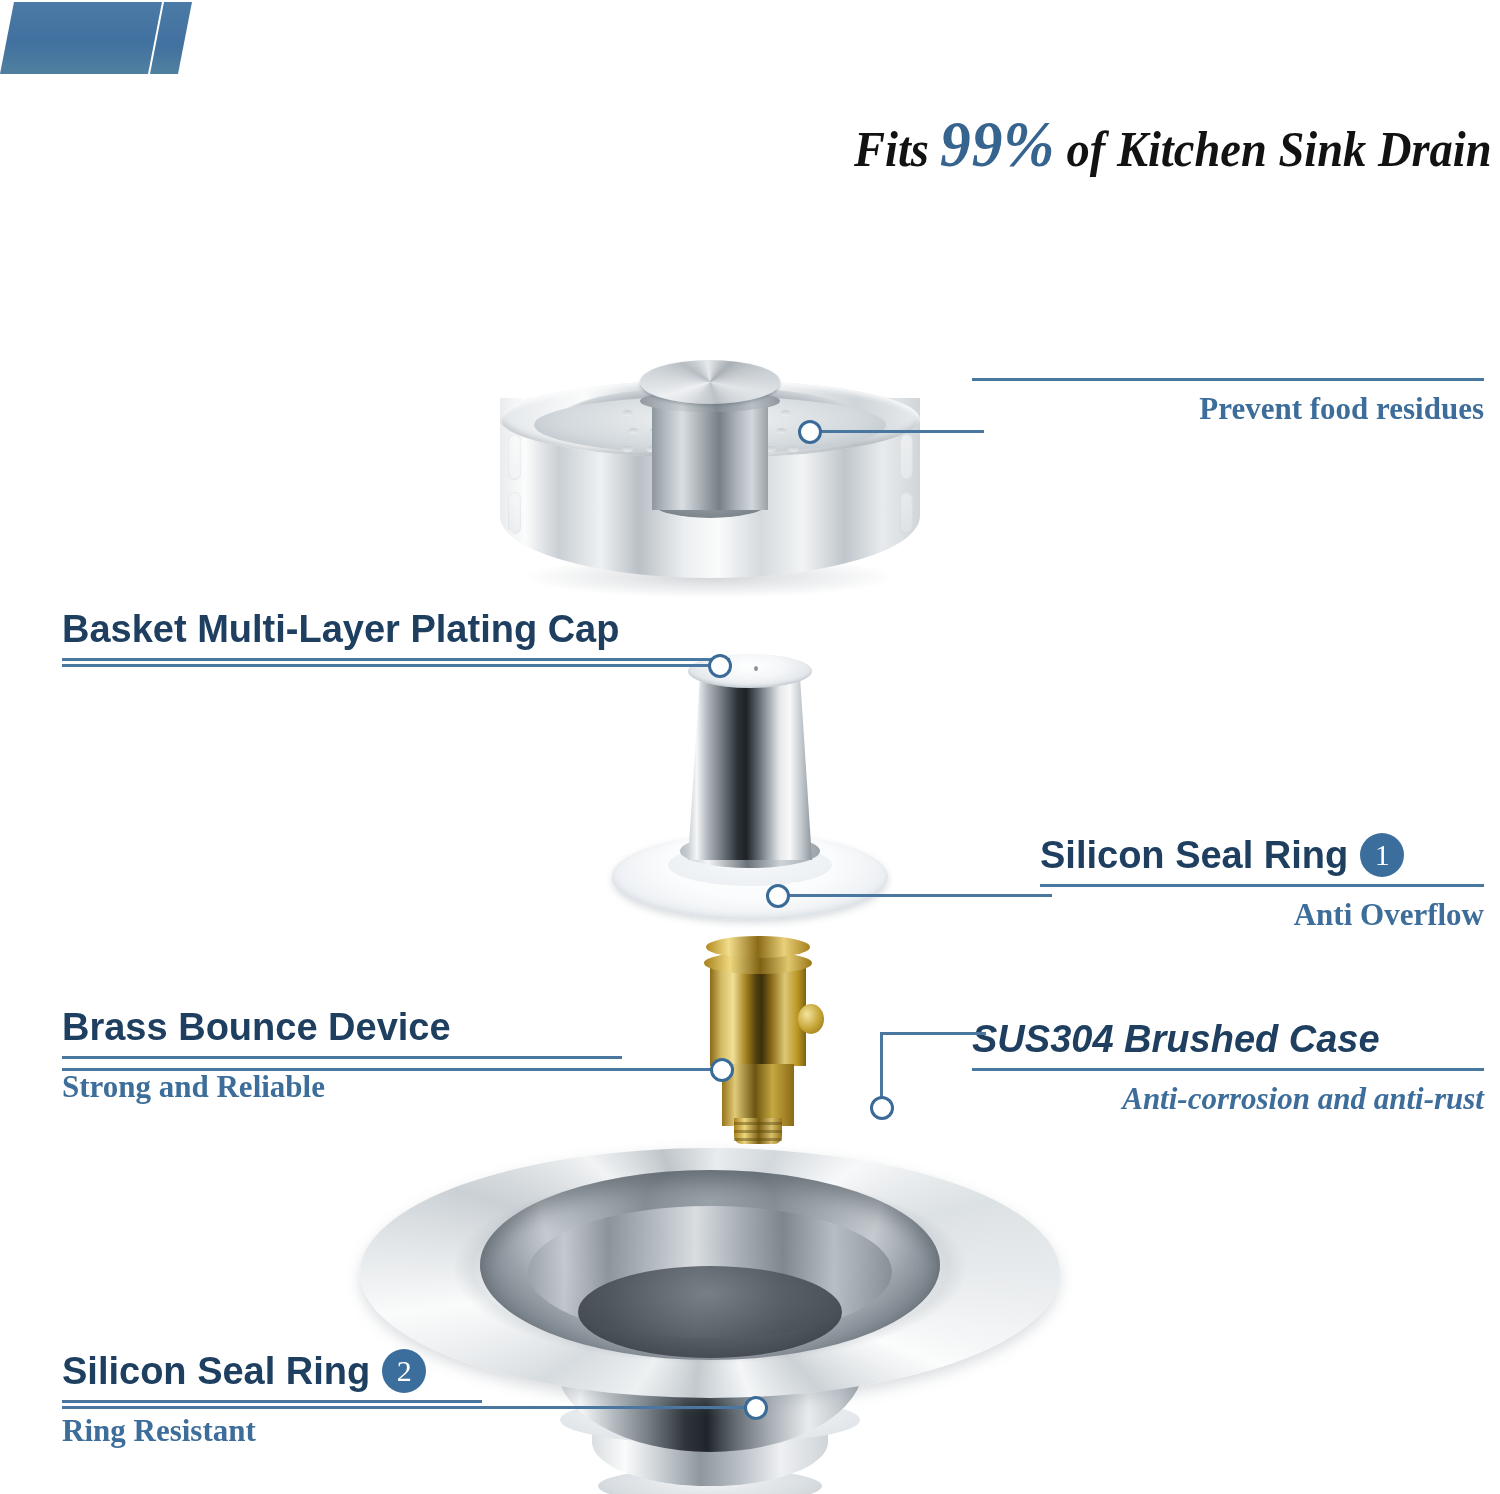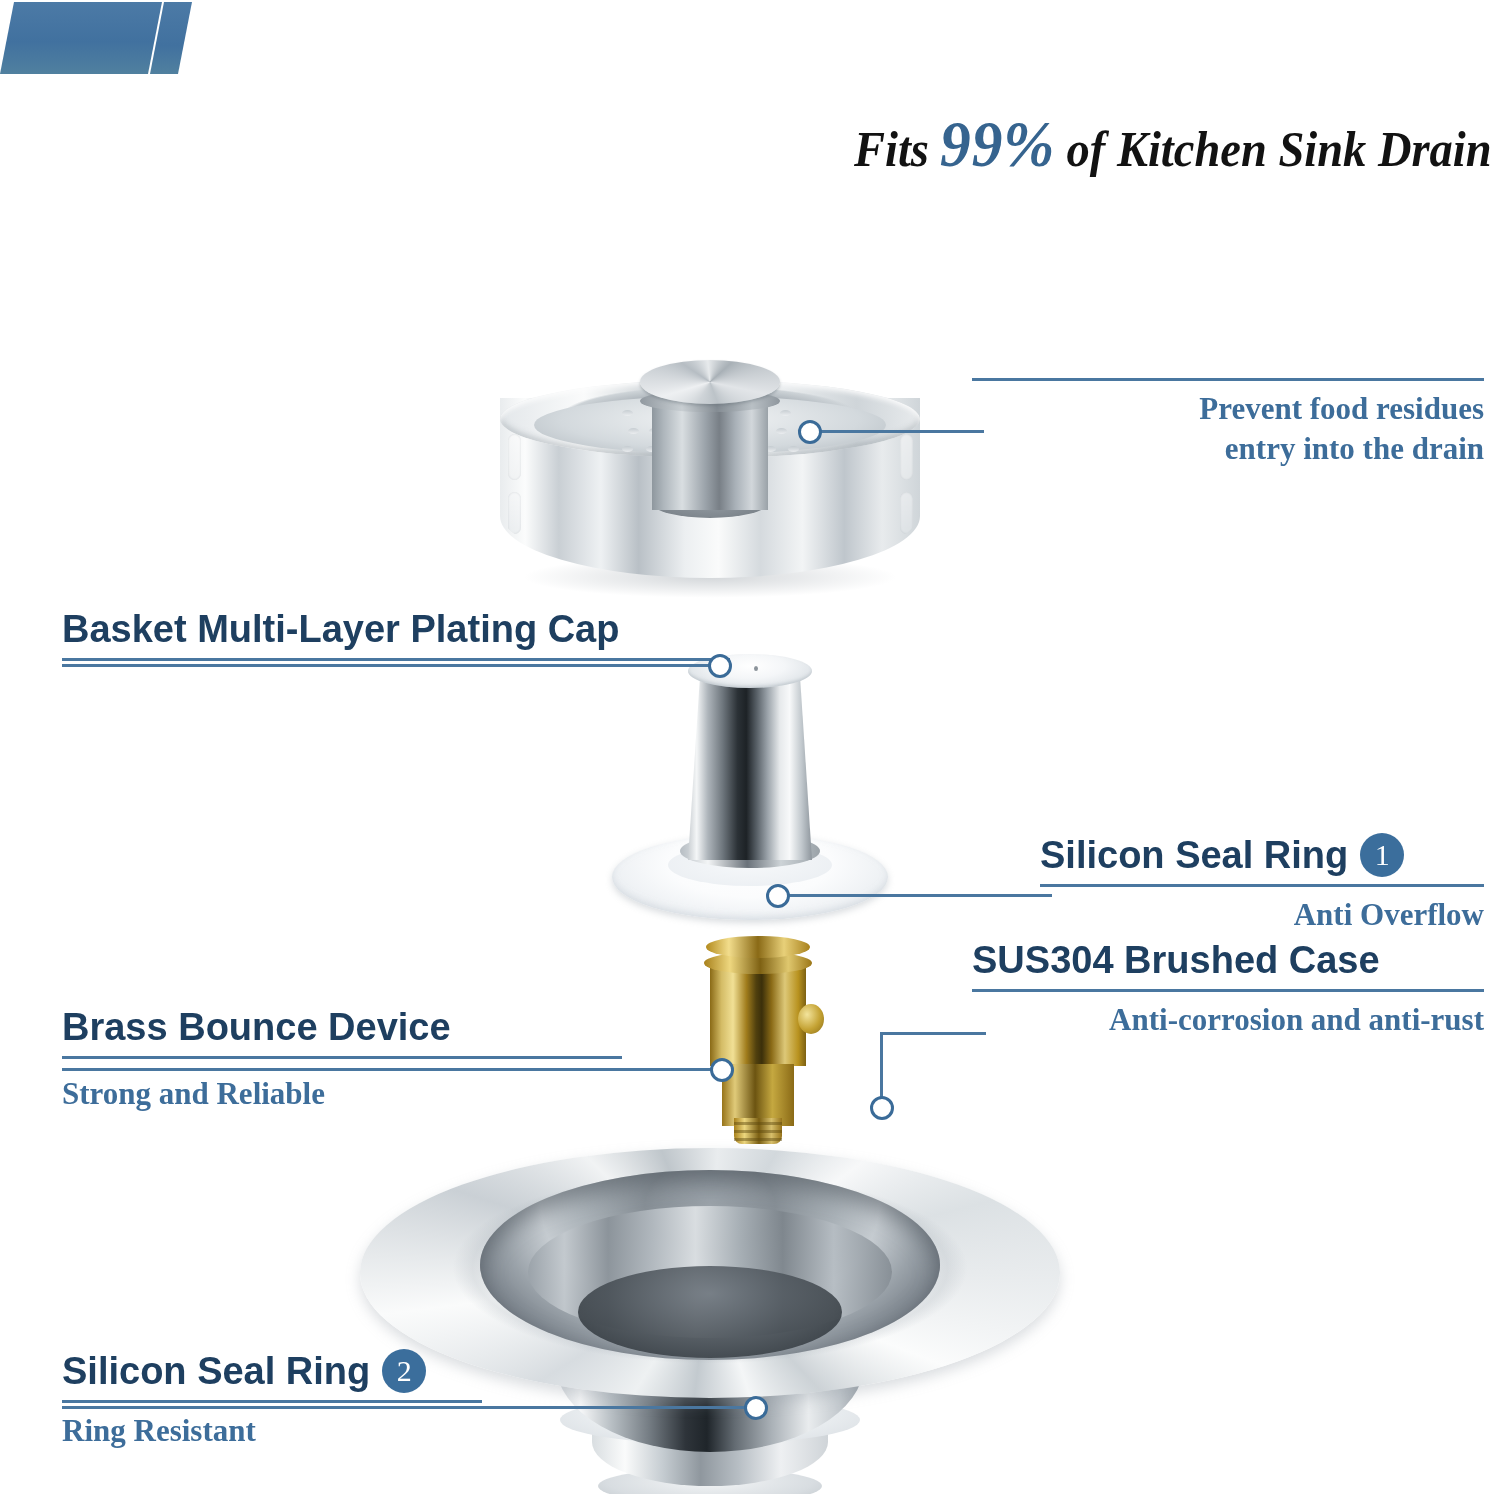--- a/index.html
+++ b/index.html
@@ -341,21 +341,20 @@
     <div class="cs-flange"></div>
     <div class="cs-bowl"></div>
     <div class="cs-bowl-inner"></div>
     <div class="cs-bowl-deep"></div>
   </div>
 </div>
 
 <div class="label right" style="left:972px;top:372px;width:512px;">
   <div class="rule"></div>
   <div class="sub alignright" style="text-align:right;">Prevent food residues</div>
-  <div class="sub alignright" style="text-align:right;margin-top:0;">entry into the drain</div>
 </div>
 <div class="conn">
   <div class="h" style="left:812px;top:430px;width:172px;"></div>
   <div class="dot" style="left:798px;top:420px;"></div>
 </div>
 
 <div class="label" style="left:62px;top:606px;width:668px;">
   <div class="ttl">Basket Multi-Layer Plating Cap</div>
   <div class="rule"></div>
 </div>
@@ -373,28 +372,28 @@
   <div class="sub" style="text-align:right;">Anti Overflow</div>
 </div>
 <div class="conn">
   <div class="h" style="left:786px;top:894px;width:266px;"></div>
   <div class="dot" style="left:766px;top:884px;"></div>
 </div>
 
 <div class="label" style="left:62px;top:1004px;width:560px;">
   <div class="ttl">Brass Bounce Device</div>
   <div class="rule"></div>
-  <div class="sub" style="margin-top:15px;">Strong and Reliable</div>
+  <div class="sub" style="margin-top:8px;">Strong and Reliable</div>
 </div>
 <div class="conn">
   <div class="h" style="left:62px;top:1068px;width:660px;"></div>
   <div class="dot" style="left:710px;top:1058px;"></div>
 </div>
 
-<div class="label right" style="left:972px;top:937px;width:512px;">
+<div class="label right" style="left:972px;top:1016px;width:512px;font-style:italic;">
   <div class="ttl">SUS304 Brushed Case</div>
   <div class="rule"></div>
   <div class="sub" style="text-align:right;">Anti-corrosion and anti-rust</div>
 </div>
 <div class="conn">
   <div class="h" style="left:880px;top:1032px;width:106px;"></div>
   <div class="v" style="left:880px;top:1032px;height:70px;"></div>
   <div class="dot" style="left:870px;top:1096px;"></div>
 </div>
 

